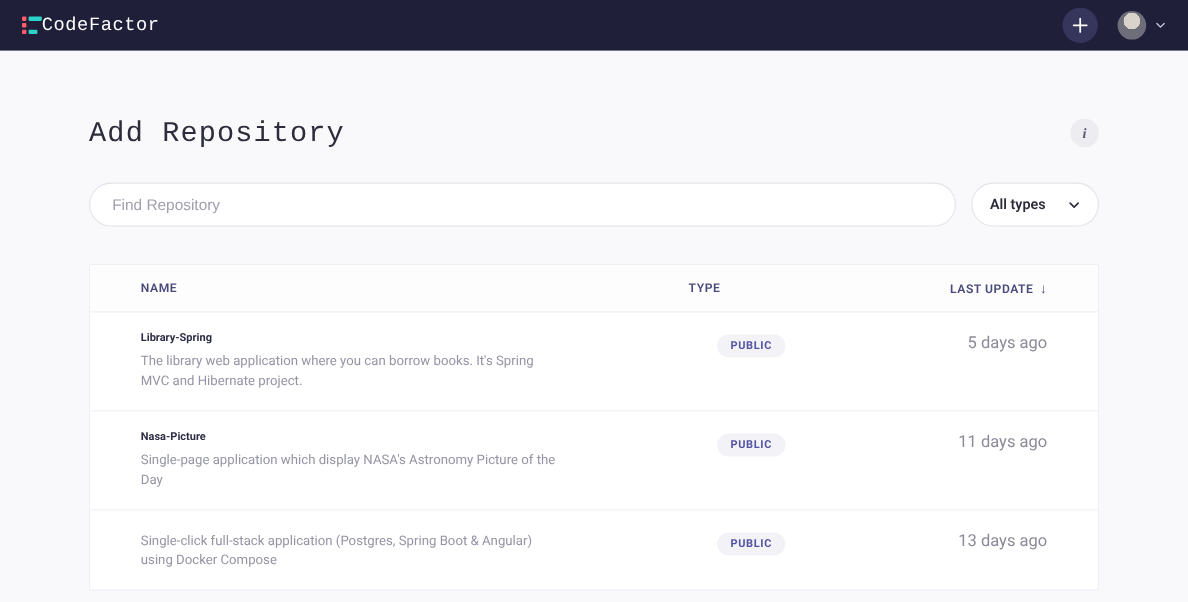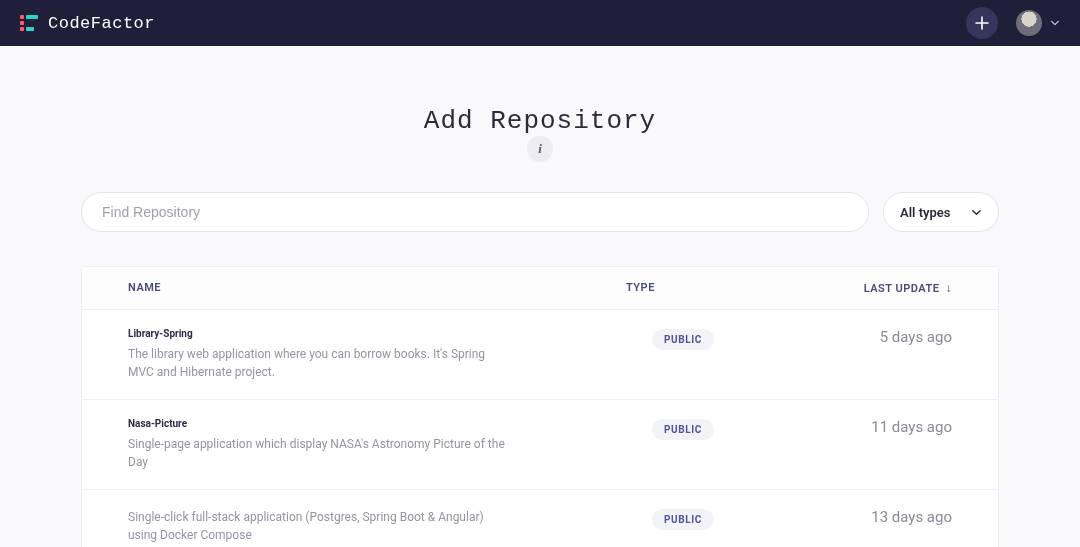--- a/index.html
+++ b/index.html
@@ -15,21 +15,20 @@
       background: #1f1f3a;
       height: 46px;
       display: flex;
       align-items: center;
       padding: 0 20px;
       justify-content: space-between;
     }
     .brand {
       display: flex;
       align-items: center;
-      gap: 10px;
       color: #fff;
       font-family: "Courier New", monospace;
       font-size: 17px;
       letter-spacing: 0.5px;
     }
     .brand-icon {
       width: 18px;
       height: 18px;
       display: flex;
       flex-direction: column;
@@ -77,21 +76,20 @@
     .page {
       max-width: 918px;
       margin: 0 auto;
       padding-top: 60px;
     }
     .page-header {
       display: flex;
       align-items: center;
       justify-content: space-between;
       margin-bottom: 30px;
-      flex-direction: column;
     }
     .page-title {
       font-family: "Courier New", monospace;
       font-size: 26px;
       font-weight: normal;
       color: #2c2c3a;
       letter-spacing: 1px;
     }
     .info-btn {
       width: 26px;

